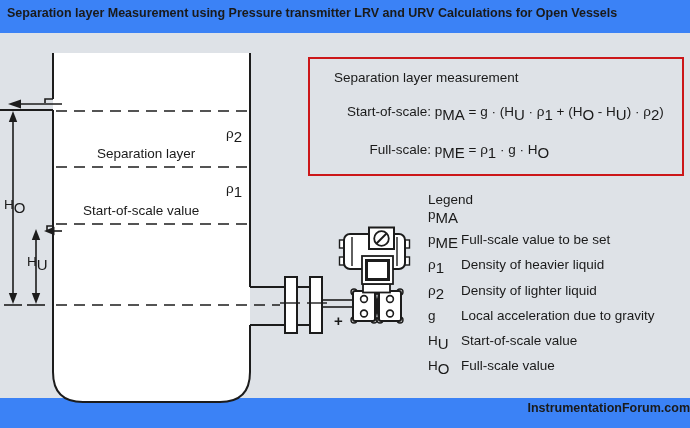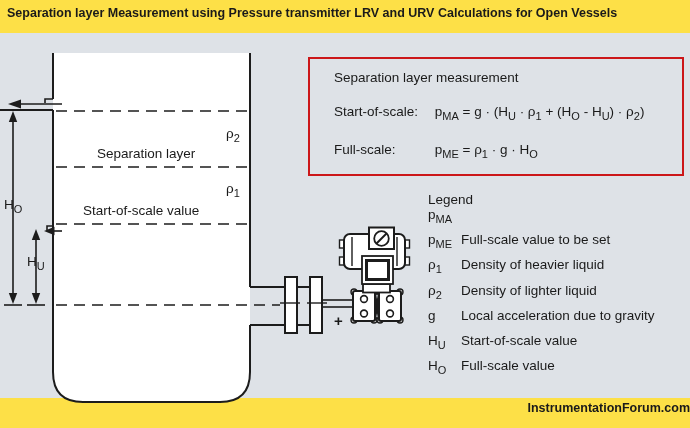--- a/index.html
+++ b/index.html
@@ -2,40 +2,40 @@
 <html style="--panel-bg: #dee2e7; --line: #1c1c1c; --accent-red: #cc1719; --text: #1a1a1a;"><head>
 <meta charset="utf-8">
 <style>
   :root{
     --panel-bg:#dee2e7;
     --line:#1c1c1c;
     --accent-red:#cc1719;
     --text:#1a1a1a;
   }
   html,body{margin:0;padding:0;background:#fff;}
-  .root{position:relative;width:690px;height:428px;background:#fde047;overflow:hidden;
+  .root{position:relative;width:690px;height:428px;background:#3b82f6;overflow:hidden;
         font-family:"Liberation Sans",sans-serif;color:var(--text);}
   .page-title{position:absolute;left:7px;top:6px;width:678px;
               font-size:12.5px;font-weight:bold;line-height:15px;}
   svg{position:absolute;left:0;top:0;}
   .s2{stroke:var(--line);stroke-width:2;fill:none;}
   .s16{stroke:var(--line);stroke-width:1.6;fill:none;}
   .s14{stroke:var(--line);stroke-width:1.4;fill:none;}
   .dash{stroke:var(--line);stroke-width:1.7;fill:none;stroke-dasharray:11 7;}
   .fillw{fill:#fff;stroke:var(--line);stroke-width:2;}
   .fillw18{fill:#fff;stroke:var(--line);stroke-width:1.8;}
   .fillw16{fill:#fff;stroke:var(--line);stroke-width:1.6;}
   .fillw14{fill:#fff;stroke:var(--line);stroke-width:1.4;}
   .fillw3{fill:#fff;stroke:var(--line);stroke-width:3;}
   .solid{fill:var(--line);stroke:none;}
   .panel{fill:var(--panel-bg);}
   .lbl{position:absolute;font-size:13.5px;line-height:15.5px;white-space:nowrap;color:var(--text);}
-  sub{font-size:11px;line-height:0;}
+  sub{font-size:15px;line-height:0;}
   .formula-box{position:absolute;left:308px;top:57px;width:376px;height:119px;
-               box-sizing:border-box;border:2.5px solid var(--accent-red);}
+               box-sizing:border-box;border:2.5px solid var(--accent-red);text-align:right;}
   .fline{position:absolute;left:24px;white-space:nowrap;font-size:13.5px;line-height:16px;}
   .fline.t1{top:11px;} .fline.t2{top:45px;} .fline.t3{top:83px;}
   .flabel{display:inline-block;width:97px;}
   .legend{position:absolute;left:428px;top:192px;width:252px;font-size:13.5px;}
   .legend-title{height:15px;line-height:15px;}
   .lrow{display:flex;height:15px;line-height:15px;margin-bottom:10.2px;}
   .lsym{width:33px;flex:none;}
   .plus{position:absolute;left:334px;top:312px;font-size:15px;font-weight:bold;}
   .footer{position:absolute;right:0;top:401px;font-size:12.5px;font-weight:bold;}
 </style>

